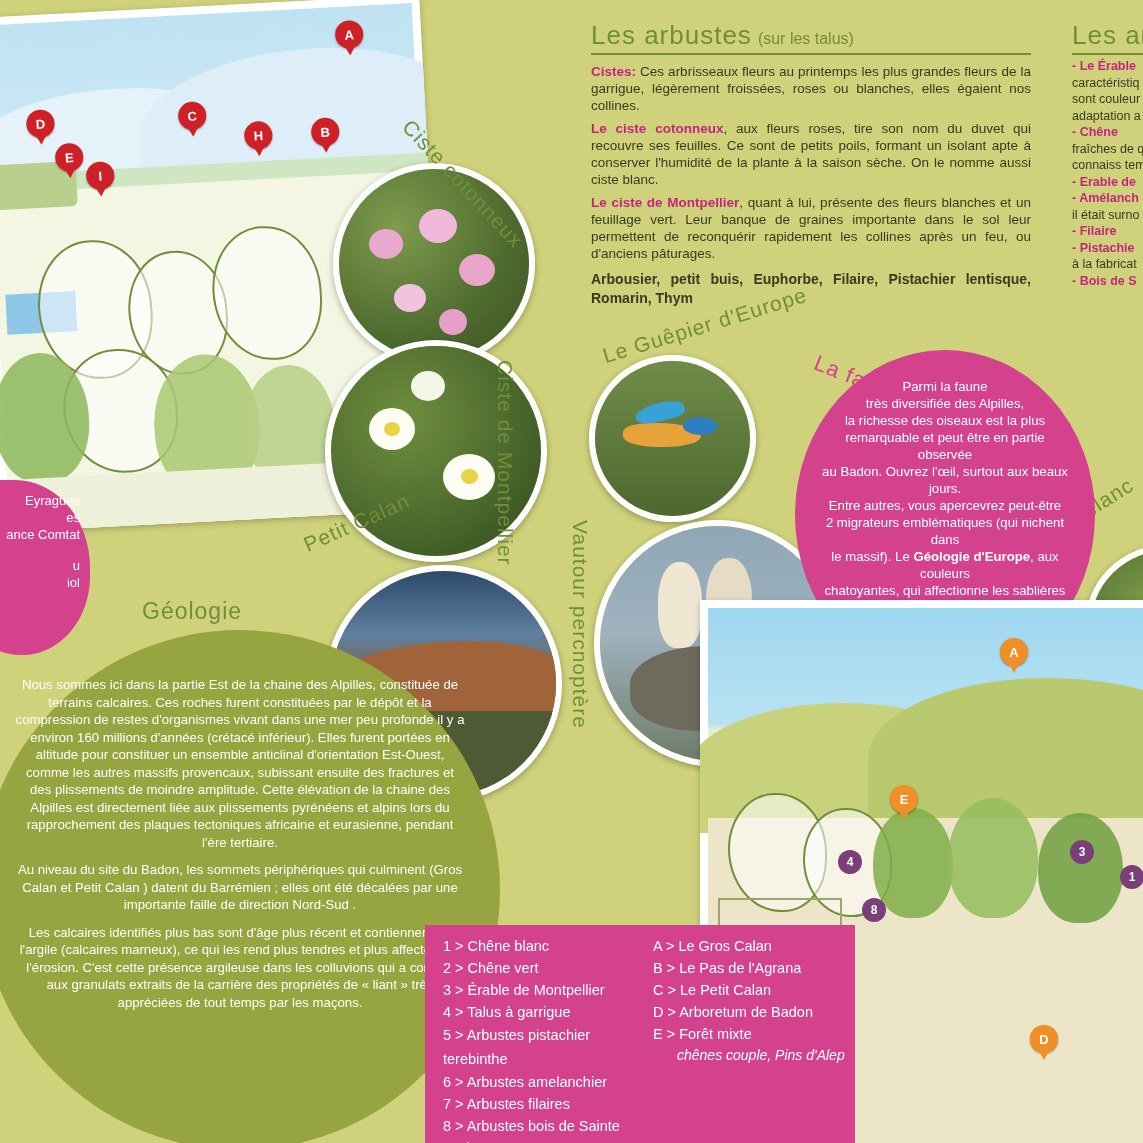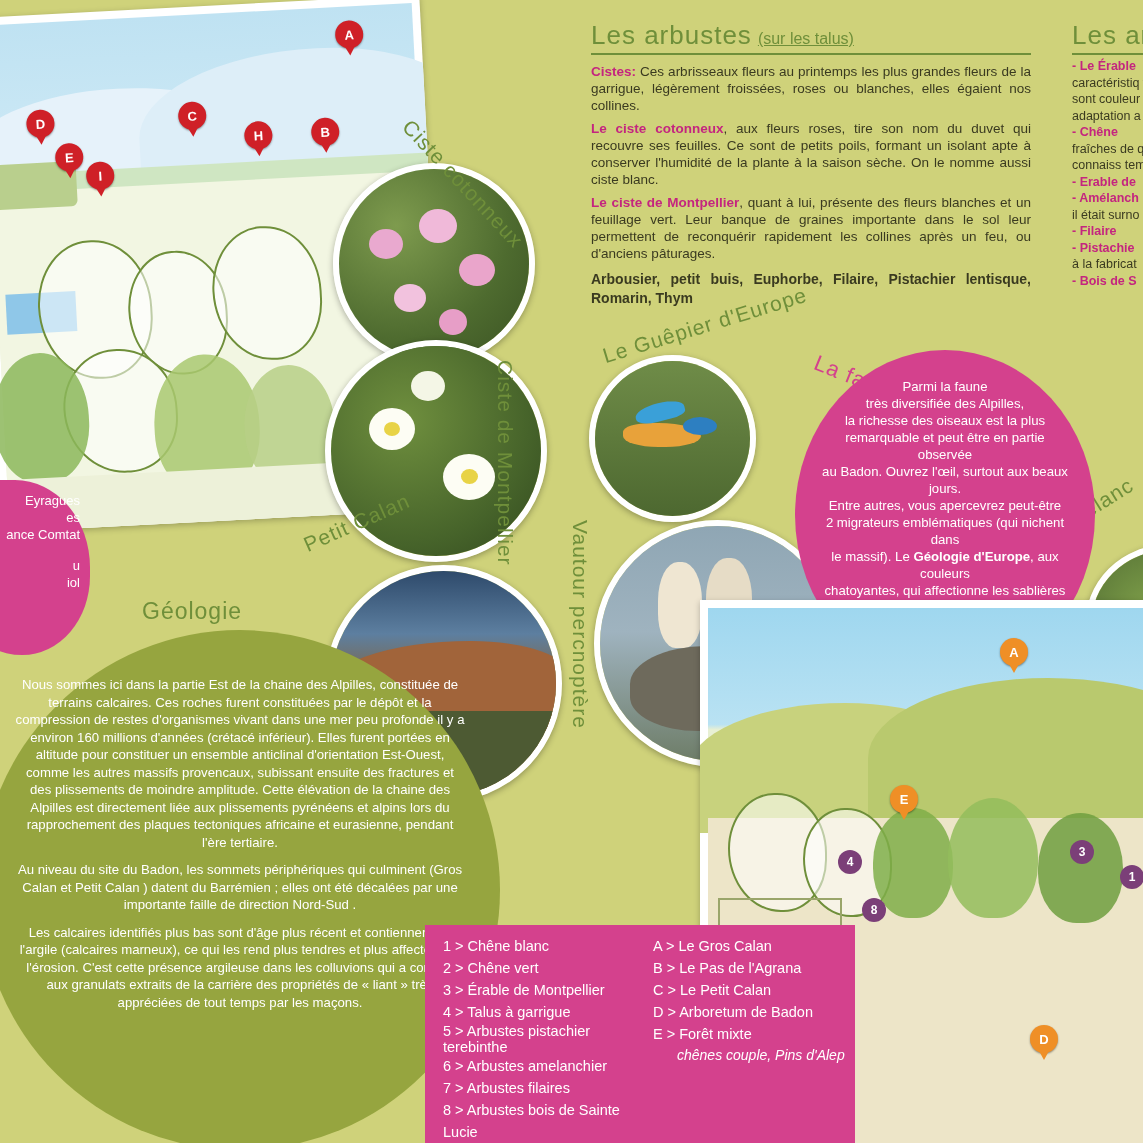--- a/index.html
+++ b/index.html
@@ -162,21 +162,21 @@
 <div class="caption" style="left:300px;top:535px;transform:rotate(-24deg);transform-origin:left top;">Petit Calan</div>
 <div class="caption" style="left:600px;top:345px;transform:rotate(-17deg);transform-origin:left top;">Le Guêpier d'Europe</div>
 <div class="caption" style="left:592px;top:520px;transform:rotate(90deg);transform-origin:left top;">Vautour percnoptère</div>
 <div class="caption cap-pink" style="left:820px;top:350px;transform:rotate(22deg);transform-origin:left top;font-size:22px;">La faune des Alpilles</div>
 <div class="caption" style="left:1050px;top:520px;transform:rotate(-32deg);transform-origin:left top;">Amélanc</div>
 <div class="caption" style="left:142px;top:598px;font-size:23px;">Géologie</div>
 
 <div class="abs" style="left:591px;top:20px;width:440px;">
   <div style="display:flex;align-items:baseline;gap:6px;">
     <span class="col-head">Les arbustes</span>
-    <span class="sub" style="color:#6f8f3a;font-size:16px;text-decoration:underline;">(sur les talus)</span>
+    <span class="sub" style="color:#6f8f3a;font-size:16px;">(sur les talus)</span>
   </div>
   <div class="rule"></div>
   <div style="margin-top:8px;">
     <p class="para" style="margin:0 0 6px 0;">
       <span class="t-magenta bold">Cistes:</span><span> Ces arbrisseaux fleurs au printemps les plus grandes fleurs de la garrigue, légèrement froissées, roses ou blanches, elles égaient nos collines.</span>
     </p>
     <p class="para" style="margin:0 0 6px 0;">
       <span class="t-magenta bold">Le ciste cotonneux</span><span>, aux fleurs roses, tire son nom du duvet qui recouvre ses feuilles. Ce sont de petits poils, formant un isolant apte à conserver l'humidité de la plante à la saison sèche. On le nomme aussi ciste blanc.</span>
     </p>
     <p class="para" style="margin:0 0 8px 0;">
@@ -279,21 +279,21 @@
   <div class="pin-purple" style="left:370px;top:240px;">3</div>
   <div class="pin-purple" style="left:420px;top:265px;">1</div>
 </div>
 
 <div class="abs" id="legend-blob">
   <div class="abs" style="left:18px;top:10px;width:210px;">
     <div style="font-size:14.5px;line-height:22px;">1 &gt; Chêne blanc</div>
     <div style="font-size:14.5px;line-height:22px;">2 &gt; Chêne vert</div>
     <div style="font-size:14.5px;line-height:22px;">3 &gt; Érable de Montpellier</div>
     <div style="font-size:14.5px;line-height:22px;">4 &gt; Talus à garrigue</div>
-    <div style="font-size:14.5px;line-height:16px;">5 &gt; Arbustes pistachier terebinthe</div>
+    <div style="font-size:14.5px;line-height:24px;">5 &gt; Arbustes pistachier terebinthe</div>
     <div style="font-size:14.5px;line-height:22px;">6 &gt; Arbustes amelanchier</div>
     <div style="font-size:14.5px;line-height:22px;">7 &gt; Arbustes filaires</div>
     <div style="font-size:14.5px;line-height:22px;">8 &gt; Arbustes bois de Sainte Lucie</div>
   </div>
   <div class="abs" style="left:228px;top:10px;width:200px;">
     <div style="font-size:14.5px;line-height:22px;">A &gt; Le Gros Calan</div>
     <div style="font-size:14.5px;line-height:22px;">B &gt; Le Pas de l'Agrana</div>
     <div style="font-size:14.5px;line-height:22px;">C &gt; Le Petit Calan</div>
     <div style="font-size:14.5px;line-height:22px;">D &gt; Arboretum de Badon</div>
     <div style="font-size:14.5px;line-height:22px;">E &gt; Forêt mixte</div>

